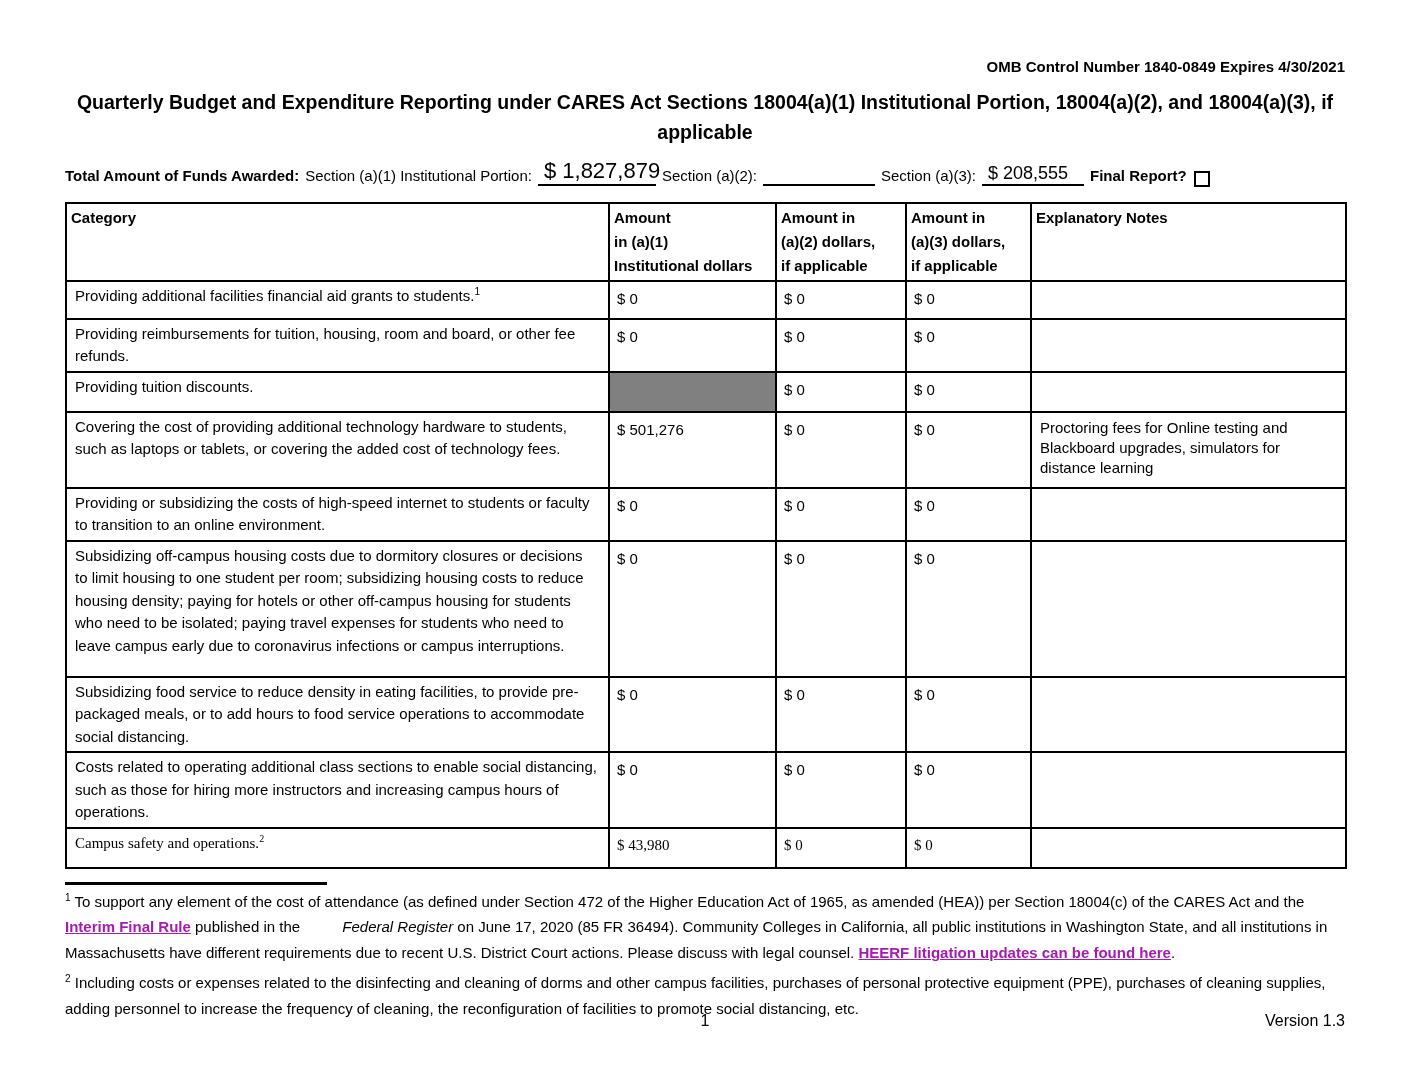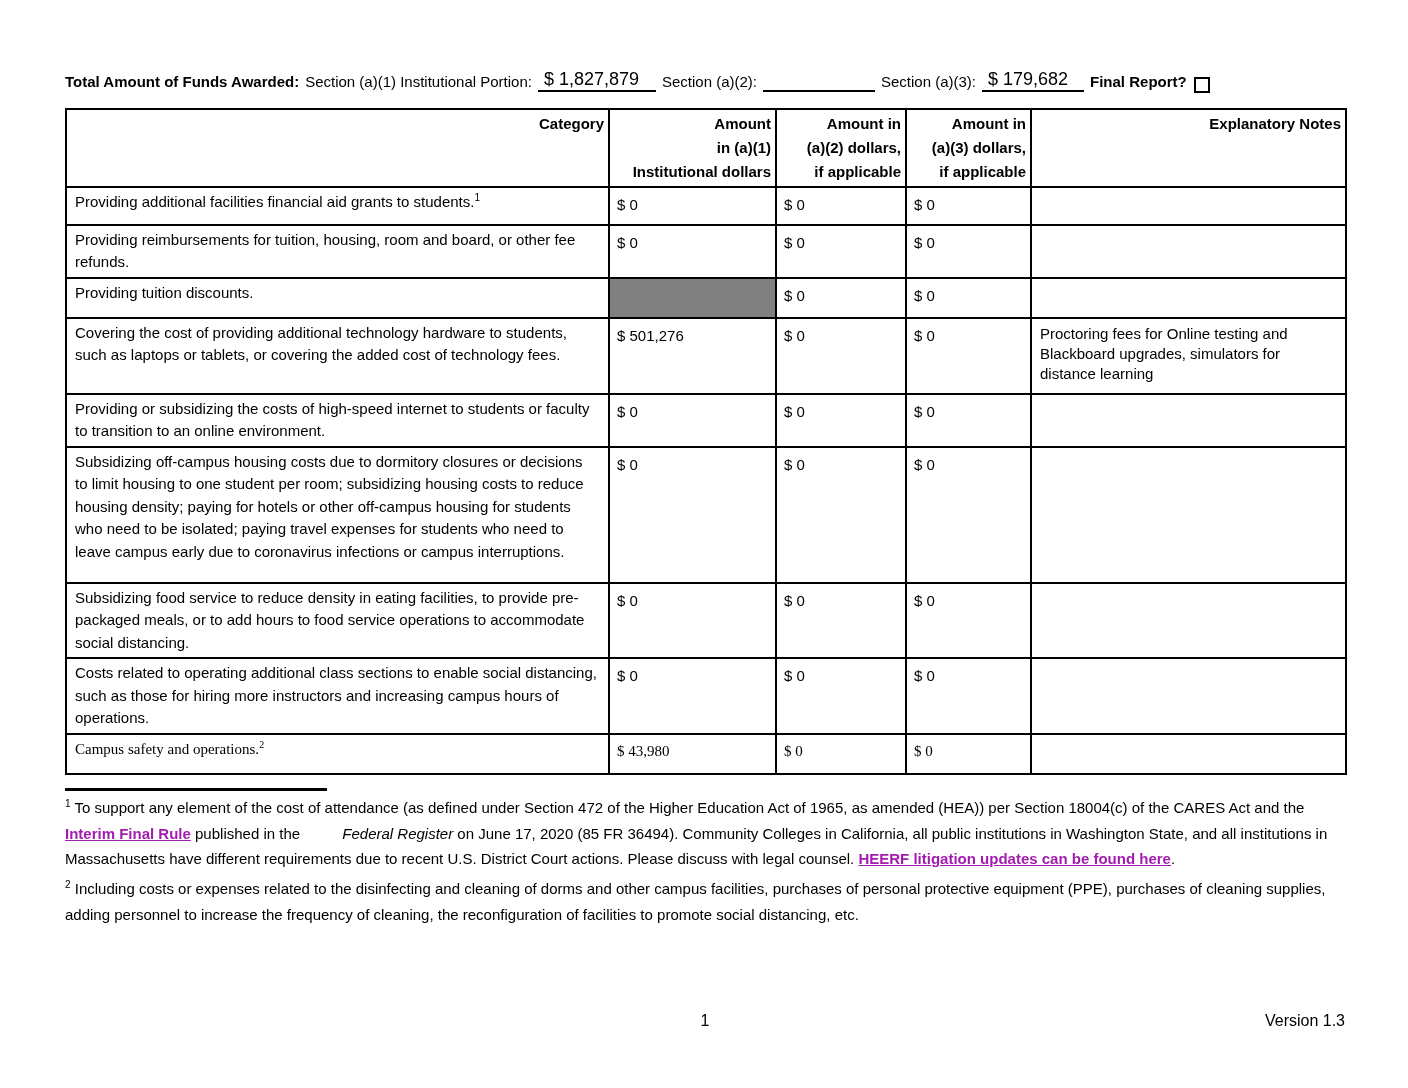--- a/index.html
+++ b/index.html
@@ -44,21 +44,21 @@
     border-bottom: 2px solid #000;
     padding: 0 4px 1px 6px;
     font-size: 19px;
     line-height: 1.05;
     margin: 0 6px;
     vertical-align: baseline;
   }
   .fill-inst    { width: 500px; }
   .fill-date    { width: 142px; }
   .fill-quarter { width: 138px; }
-  .fill-a1      { width: 118px; font-size: 18px; }
+  .fill-a1      { width: 118px; font-size: 22px; }
   .fill-a2      { width: 112px; }
   .fill-a3      { width: 102px; font-size: 18px; }
   .checkbox {
     display: inline-block;
     width: 16px;
     height: 16px;
     border: 2.5px solid #000;
     margin-left: 7px;
     position: relative;
     top: 1px;
@@ -70,21 +70,21 @@
     width: 1280px;
     table-layout: fixed;
   }
   th, td {
     border: 2px solid #000;
     vertical-align: top;
     font-size: 15px;
   }
   th {
     font-weight: bold;
-    text-align: right;
+    text-align: left;
     white-space: pre-line;
     line-height: 1.6;
     height: 73px;
     padding: 2px 4px;
   }
   td.cat   { padding: 3px 10px 3px 8px; line-height: 1.5; }
   td.amt   { padding: 6px 6px 3px 7px;  line-height: 1.4; }
   td.notes { padding: 5px 8px 3px 8px;  font-size: 15px; line-height: 1.35; }
   td.shaded { background: #808080; }
   tbody tr:nth-child(1) td { height: 38px; }
@@ -129,31 +129,33 @@
     left: 0; right: 0;
     text-align: center;
   }
   .version { float: right; }
 </style>
 </head>
 <body>
 
 <div class="page">
 
-
+  <div class="omb">OMB Control Number 1840-0849 Expires 4/30/2021</div>
+
+  <div class="title">Quarterly Budget and Expenditure Reporting under CARES Act Sections 18004(a)(1) Institutional Portion, 18004(a)(2), and 18004(a)(3), if applicable</div>
 
 
   <div class="formline line2">
     <span class="lbl">Total Amount of Funds Awarded:</span>
     <span class="lbl2" style="margin-left:6px">Section (a)(1) Institutional Portion:</span>
     <span class="fill fill-a1"><span>$ 1,827,879</span></span>
     <span class="lbl2">Section (a)(2):</span>
     <span class="fill fill-a2"><span></span></span>
     <span class="lbl2">Section (a)(3):</span>
-    <span class="fill fill-a3"><span>$ 179,682</span></span>
+    <span class="fill fill-a3"><span>$ 208,555</span></span>
     <span class="lbl">Final Report?</span>
     <span class="checkbox"></span>
   </div>
 
   <table>
     <colgroup>
       <col style="width:543px">
       <col style="width:167px">
       <col style="width:130px">
       <col style="width:125px">

